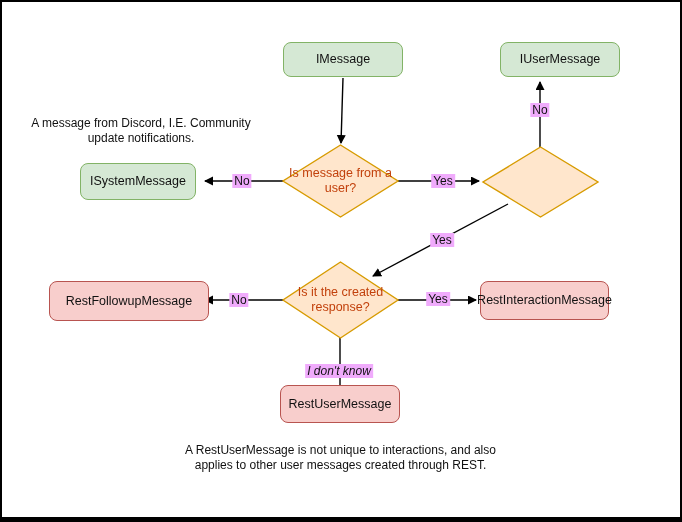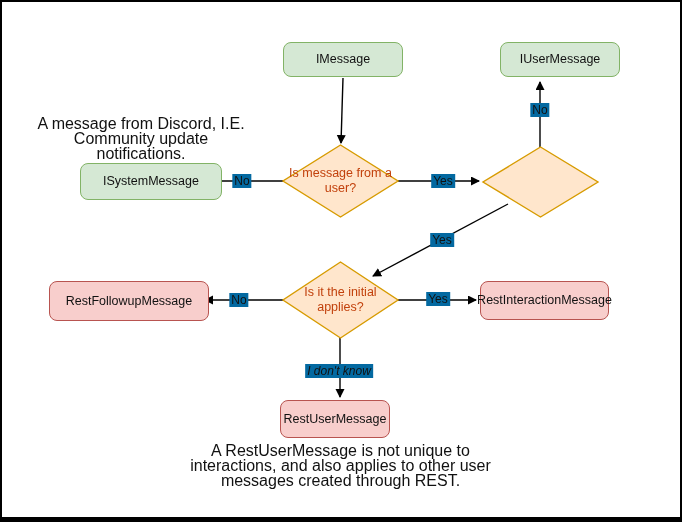--- a/index.html
+++ b/index.html
@@ -31,30 +31,30 @@
     position:absolute;
     display:flex; align-items:center; justify-content:center;
     text-align:center;
     font-size:12.5px; line-height:15px;
     color:#c2410c;
     pointer-events:none;
   }
   .edge-label {
     position:absolute;
     transform:translate(-50%,-50%);
-    background:#0369a1;
+    background:#f0abfc;
     padding:0 2px;
     font-size:12px;
     color:#111111;
     white-space:nowrap;
   }
   .annotation {
     position:absolute;
     text-align:center;
-    font-size:16px;
+    font-size:12px;
     line-height:15px;
     color:#111111;
   }
   .edge { stroke:#000000; stroke-width:1.4; fill:none; }
   .diamond { fill:#ffe6cc; stroke:#d79b00; stroke-width:1.4; }
 </style>
 </head>
 <body>
 
 <div class="stage">
@@ -77,32 +77,32 @@
 
     <polygon class="diamond" points="338.5,143 396,179 338.5,215 281,179"></polygon>
     <polygon class="diamond" points="538.5,145 596,180 538.5,215 481,180"></polygon>
     <polygon class="diamond" points="338.5,260 396,298 338.5,336 281,298"></polygon>
   </svg>
 
   <div class="node rounded green" style="left:281px; top:40px; width:120px; height:35px;">IMessage</div>
 
   <div class="node rounded green" style="left:478px; top:40px; width:120px; height:35px;margin-left:20px;">IUserMessage</div>
 
-  <div class="node rounded green" style="left:78px; top:161px; width:142px; height:37px;">ISystemMessage</div>
+  <div class="node rounded green" style="left:78px; top:161px; width:116px; height:37px;">ISystemMessage</div>
 
   <div class="node rounded red" style="left:38px; top:279px; width:160px; height:40px;margin-left:9px;">RestFollowupMessage</div>
 
   <div class="node rounded red" style="left:478px; top:279px; width:129px; height:39px;">RestInteractionMessage</div>
 
-  <div class="node rounded red" style="left:278px; top:398px; width:110px; height:38px;">RestUserMessage</div>
+  <div class="node rounded red" style="left:278px; top:383px; width:120px; height:38px;">RestUserMessage</div>
 
   <div class="diamond-label" style="left:287px; top:164px; width:103px; height:30px;">Is message from a user?</div>
 
 
-  <div class="diamond-label" style="left:287px; top:283px; width:103px; height:30px;">Is it the initial applies?</div>
+  <div class="diamond-label" style="left:287px; top:283px; width:103px; height:30px;">Is it the created response?</div>
 
   <div class="edge-label" style="left:240px; top:179px;">No</div>
 
   <div class="edge-label" style="left:441px; top:179px;">Yes</div>
 
   <div class="edge-label" style="left:538px; top:108px;">No</div>
 
   <div class="edge-label" style="left:440px; top:238px;">Yes</div>
 
   <div class="edge-label" style="left:237px; top:298px;">No</div>

